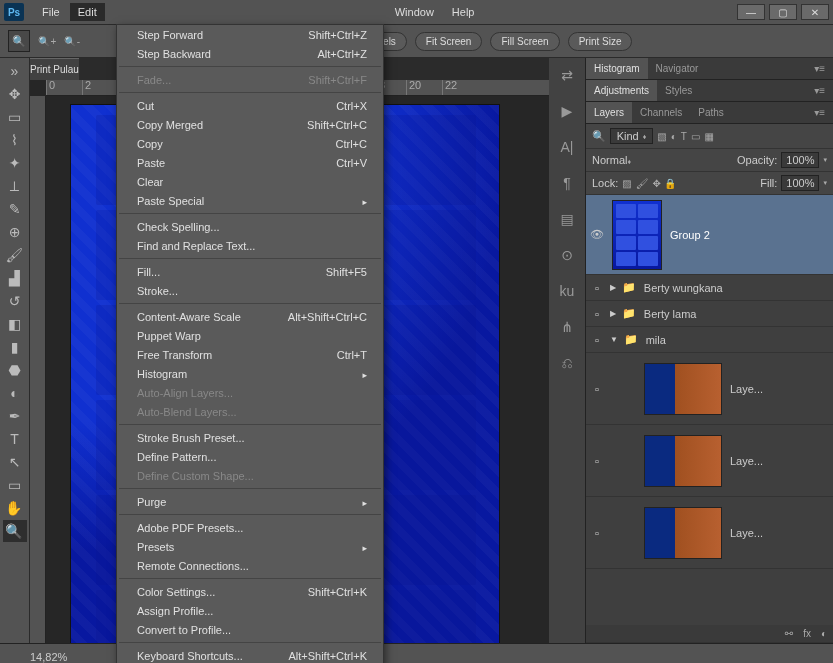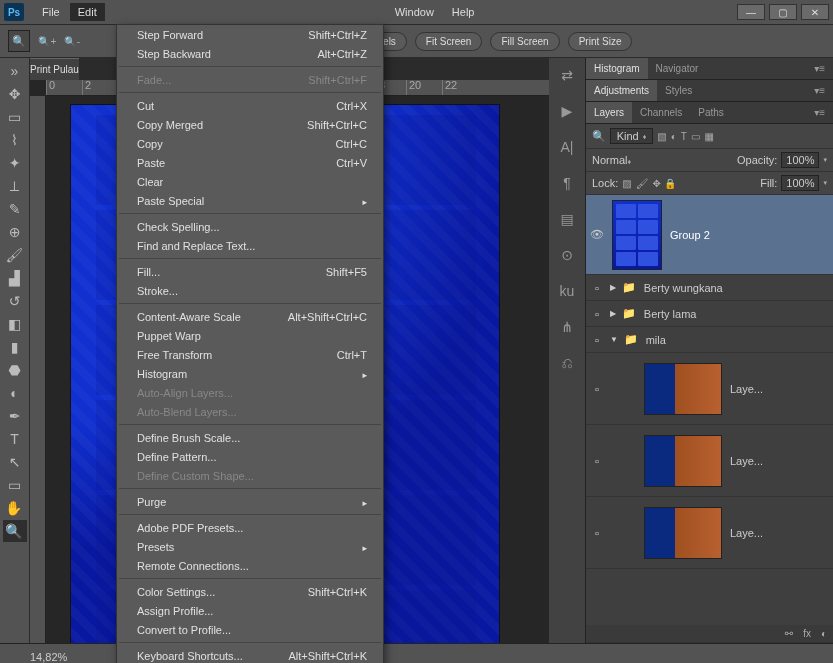--- a/index.html
+++ b/index.html
@@ -378,21 +378,21 @@
     <div class="row dis">
       <span>Auto-Align Layers...</span>
       <span></span>
     </div>
     <div class="row dis">
       <span>Auto-Blend Layers...</span>
       <span></span>
     </div>
     <div class="sep"></div>
     <div class="row">
-      <span>Define Brush Scale...</span>
+      <span>Stroke Brush Preset...</span>
       <span></span>
     </div>
     <div class="row">
       <span>Define Pattern...</span>
       <span></span>
     </div>
     <div class="row dis">
       <span>Define Custom Shape...</span>
       <span></span>
     </div>

